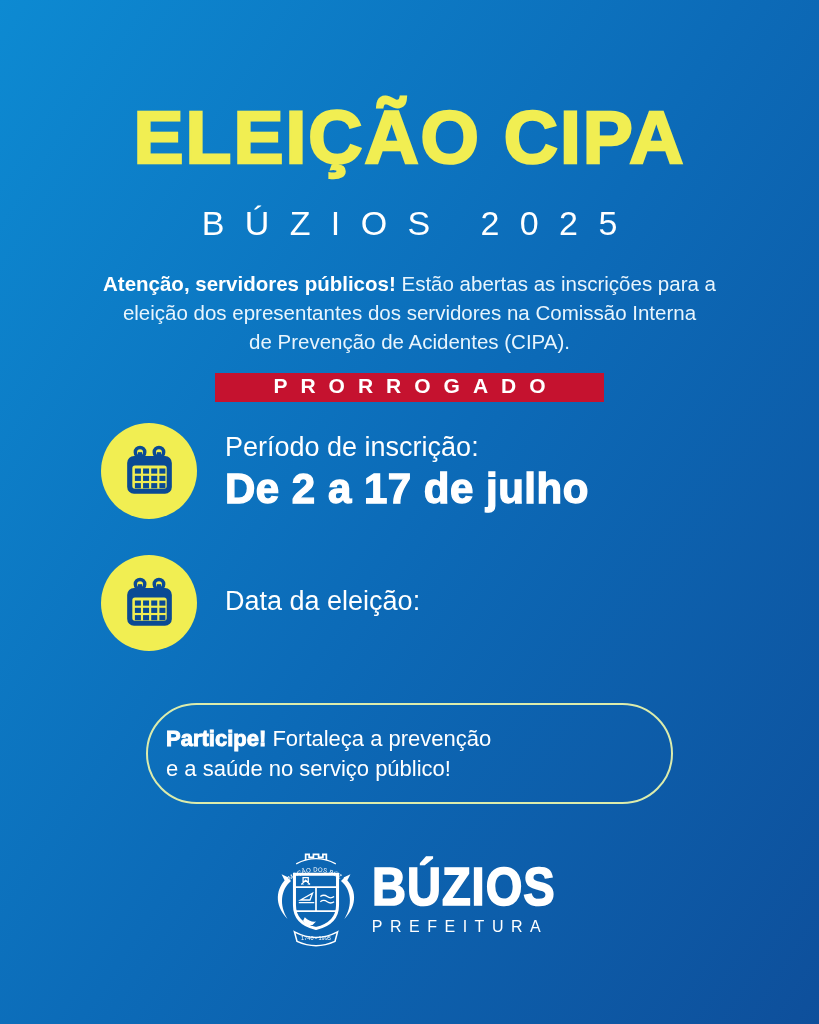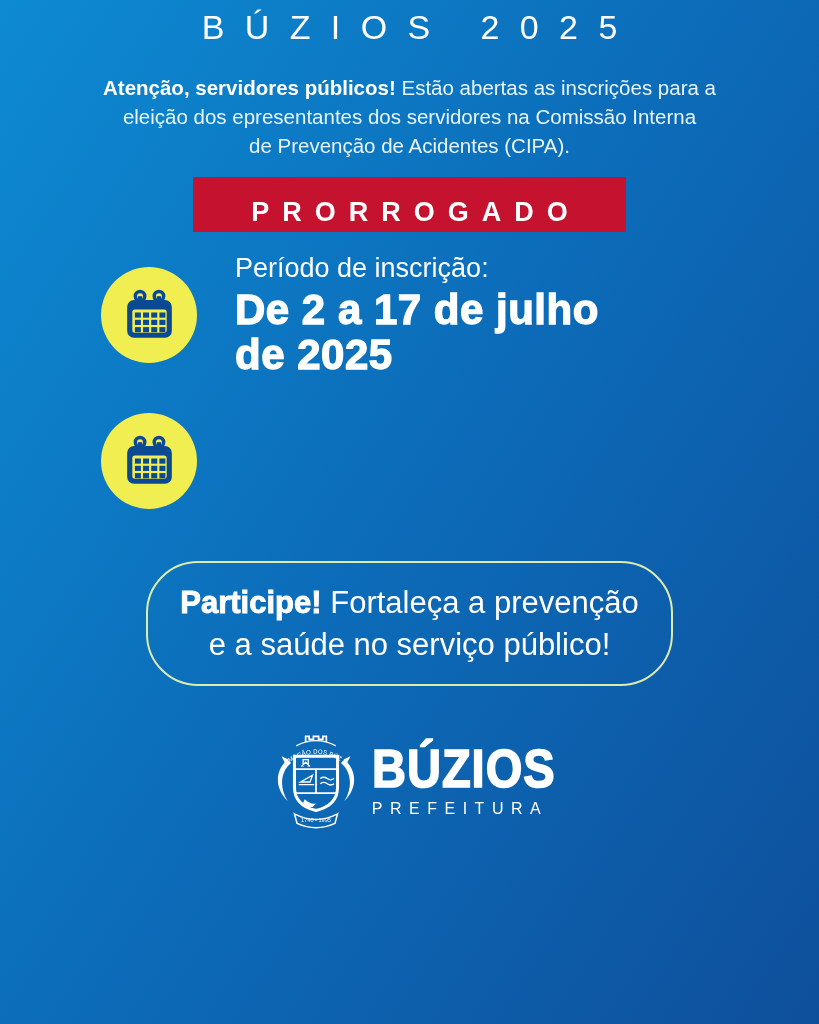--- a/index.html
+++ b/index.html
@@ -14,73 +14,74 @@
     background:linear-gradient(123deg, var(--bg-top) 0%, var(--bg-mid) 50%, var(--bg-bottom) 100%);
     font-family:"Liberation Sans", sans-serif;
     display:flex; flex-direction:column; align-items:center;
   }
   .title{
     margin-top:100px; font-size:75px; line-height:1; font-weight:bold;
     color:var(--yellow); -webkit-text-stroke:2.5px var(--yellow);
     letter-spacing:2px; text-align:center;
   }
   .subtitle{
-    margin-top:8px; font-size:34px; color:#ffffff; font-weight:normal;
+    margin-top:29px; font-size:34px; color:#ffffff; font-weight:normal;
     letter-spacing:0.6em; padding-left:0.6em; text-align:left;
   }
   .intro{
     margin:26px 0 0 0; font-size:20.5px; line-height:1.42; text-align:center;
     color:var(--intro-color); white-space:pre-line;
   }
   .intro strong{color:#ffffff;}
   .badge{
     margin-top:17px; background:var(--red); color:#ffffff;
-    font-size:27px; font-weight:bold; letter-spacing:13px;
-    padding:22px 45px 6px 58px; line-height:1;
+    font-size:21px; font-weight:bold; letter-spacing:13px;
+    padding:2px 45px 6px 58px; line-height:1;
   }
   .info-row{
     align-self:flex-start; margin-left:101px;
     display:flex; align-items:center;
   }
   .info-row.first{margin-top:21px;}
   .info-row.second{margin-top:36px;}
   .icon-circle{
     flex:0 0 auto; width:96px; height:96px; border-radius:50%;
     background:var(--yellow); display:flex; align-items:center; justify-content:center;
   }
-  .info-text{margin-left:38px; color:#ffffff;}
+  .info-text{margin-left:28px; color:#ffffff;}
   .info-label{font-size:27px; font-weight:normal; margin-bottom:4px;}
   .info-big{
     font-size:42px; font-weight:bold; line-height:1.06;
     -webkit-text-stroke:1.3px #ffffff; letter-spacing:0.5px;
   }
   .cta{
     margin-top:52px; width:527px; box-sizing:border-box;
     border:2px solid var(--cta-border); border-radius:52px;
-    padding:19px 18px; text-align:center; color:#ffffff;
-    font-size:31px; line-height:1.33; white-space:pre-line;
+    padding:19px 18px; text-align:left; color:#ffffff;
+    font-size:22px; line-height:1.33; white-space:pre-line;
   }
   .cta strong{-webkit-text-stroke:0.9px #ffffff;}
   .footer{
     margin-top:44px; display:flex; align-items:center; justify-content:center;
   }
   .crest{width:112px; height:104px;}
   .crest text{font-family:"Liberation Sans", sans-serif; fill:#ffffff;}
   .brand{margin-left:0; color:#ffffff;}
   .brand-name{
     font-size:48px; font-weight:bold; line-height:1; letter-spacing:1px;
     -webkit-text-stroke:1.5px #ffffff; transform:scale(0.98,1.12); transform-origin:left center;
   }
   .brand-sub{font-size:16px; letter-spacing:7.5px; margin-top:7px; font-weight:normal;}
 </style>
 </head>
 <body>
 
 <div class="poster">
 
+  <div class="title">ELEIÇÃO CIPA</div>
 
   <div class="subtitle">BÚZIOS 2025</div>
 
   <p class="intro"><strong>Atenção, servidores públicos!</strong><span> Estão abertas as inscrições para a
 eleição dos epresentantes dos servidores na Comissão Interna
 de Prevenção de Acidentes (CIPA).</span></p>
 
   <div class="badge">PRORROGADO</div>
 
   <div class="info-row first">
@@ -104,21 +105,20 @@
           <rect x="15" y="45.5" width="7" height="6"></rect>
             <rect x="24.5" y="45.5" width="7" height="6"></rect>
             <rect x="34" y="45.5" width="7" height="6"></rect>
             <rect x="43.5" y="45.5" width="7" height="6"></rect>
         </g>
       </svg>
     </div>
     <div class="info-text">
       <div class="info-label">Período de inscrição:</div>
       <div class="info-big">De 2 a 17 de julho</div>
-      <div class="info-big">de 2025</div>
     </div>
   </div>
 
   <div class="info-row second">
     <div class="icon-circle">
       <svg width="55" height="55" viewBox="0 0 64 64">
         <circle cx="21" cy="9.5" r="5.5" fill="none" stroke="#0a4a94" stroke-width="4"></circle>
         <circle cx="43" cy="9.5" r="5.5" fill="none" stroke="#0a4a94" stroke-width="4"></circle>
         <rect x="18.5" y="9.5" width="5" height="10" fill="#0a4a94"></rect>
         <rect x="40.5" y="9.5" width="5" height="10" fill="#0a4a94"></rect>
@@ -134,20 +134,21 @@
             <rect x="34" y="37" width="7" height="6"></rect>
             <rect x="43.5" y="37" width="7" height="6"></rect>
           <rect x="15" y="45.5" width="7" height="6"></rect>
             <rect x="24.5" y="45.5" width="7" height="6"></rect>
             <rect x="34" y="45.5" width="7" height="6"></rect>
             <rect x="43.5" y="45.5" width="7" height="6"></rect>
         </g>
       </svg>
     </div>
     <div class="info-text">
+      <div class="info-label">Data da eleição:</div>
     </div>
   </div>
 
   <div class="cta"><strong>Participe!</strong><span> Fortaleça a prevenção
 e a saúde no serviço público!</span></div>
 
   <div class="footer">
     <svg class="crest" viewBox="0 0 130 120">
 
       <path d="M53,14 v-7 h4 v3.5 h5 v-3.5 h6 v3.5 h5 v-3.5 h4 v7" fill="none" stroke="#ffffff" stroke-width="2"></path>

